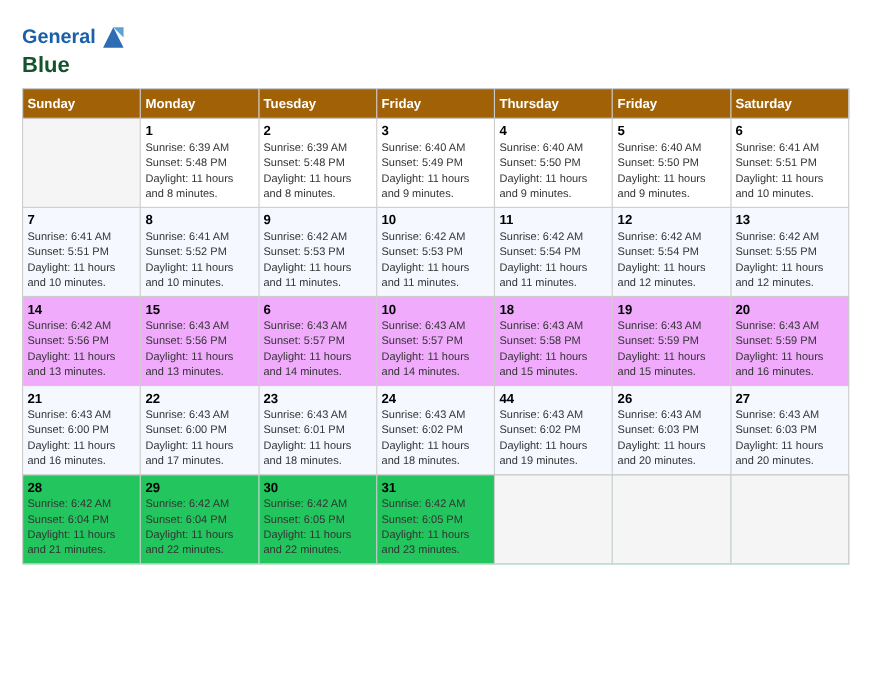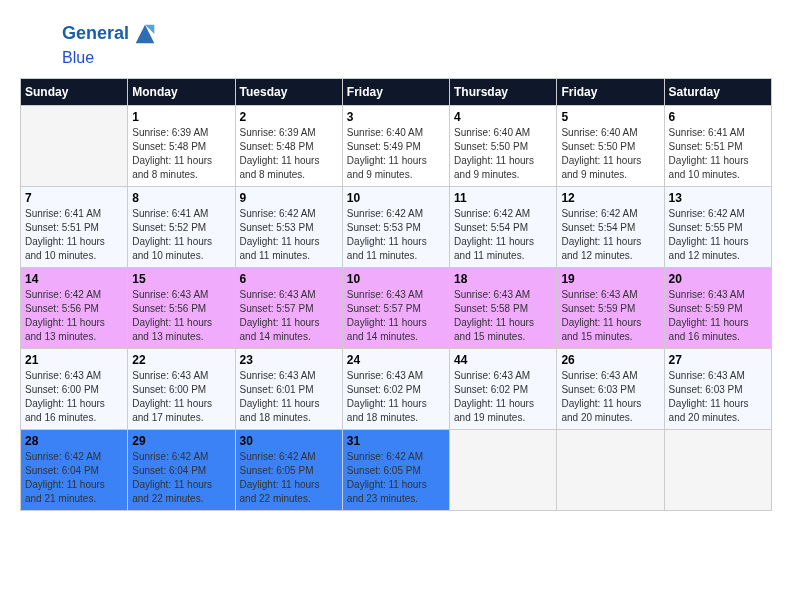--- a/index.html
+++ b/index.html
@@ -12,21 +12,20 @@
     }
     .header {
       display: flex;
       justify-content: space-between;
       align-items: flex-start;
       margin-bottom: 10px;
     }
     .logo {
       display: flex;
       align-items: flex-end;
-      margin-left: 42px;
     }
     .logo-text {
       font-size: 18px;
       font-weight: bold;
       color: #1a1a2e;
       line-height: 1.1;
     }
     .logo-text span {
       color: #2e6db4;
     }
@@ -46,21 +45,21 @@
     .location {
       font-size: 14px;
       color: #555;
     }
     .calendar {
       width: 100%;
       border-collapse: collapse;
       font-size: 11px;
     }
     .calendar th {
-      background-color: #0f172a;
+      background-color: #a16207;
       color: white;
       padding: 6px 4px;
       text-align: left;
       font-size: 12px;
       border: 1px solid #ccc;
       margin-left: 22px;
     }
     .calendar td {
       border: 1px solid #ccc;
       vertical-align: top;
@@ -86,21 +85,21 @@
 </head>
 <body>
 
 <div class="header">
   <div class="logo">
     <div>
       <div class="logo-text">
         <span style="color:#1a5fa8;">General</span><svg class="logo-icon" viewBox="0 0 30 30" style="display:inline-block;vertical-align:middle;margin-left:2px;" xmlns="http://www.w3.org/2000/svg">
             <polygon points="5,25 15,5 25,25" fill="#2e6db4"></polygon>
             <polygon points="15,5 25,5 25,15" fill="#5ba3d4"></polygon>
-          </svg><br><span style="color:#1d4ed8;font-size:16px;font-weight:normal;">Blue</span>
+          </svg><br><span style="color:#14532d;font-size:20px;font-weight:bold;">Blue</span>
       </div>
     </div>
   </div>
   <div class="title-block">
     <div class="month-title"></div>
     <div class="location"></div>
   </div>
 </div>
 
 <table class="calendar">
@@ -307,21 +306,21 @@
 and 20 minutes.</div>
         </td>
         <td>
           <span class="day-num">27</span>
           <div class="day-info" style="white-space: pre-line;">Sunrise: 6:43 AM
 Sunset: 6:03 PM
 Daylight: 11 hours
 and 20 minutes.</div>
         </td>
       </tr>
-      <tr style="background-color: #3b82f6;">
+      <tr style="background-color: #22c55e;">
         <td>
           <span class="day-num">28</span>
           <div class="day-info" style="white-space: pre-line;">Sunrise: 6:42 AM
 Sunset: 6:04 PM
 Daylight: 11 hours
 and 21 minutes.</div>
         </td>
         <td>
           <span class="day-num">29</span>
           <div class="day-info" style="white-space: pre-line;">Sunrise: 6:42 AM

